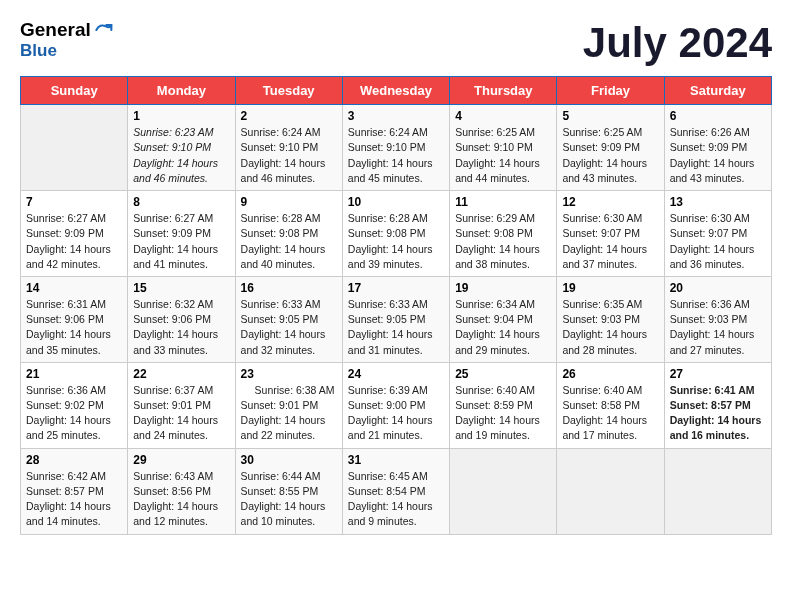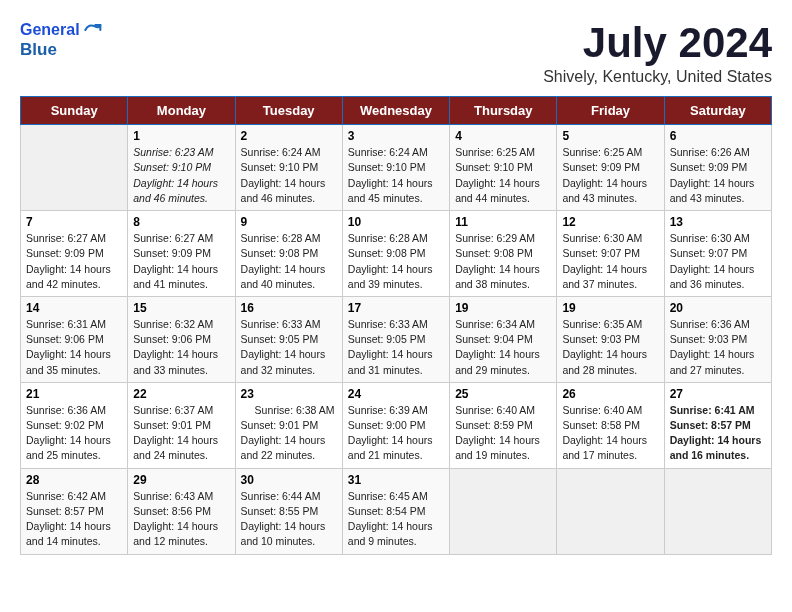--- a/index.html
+++ b/index.html
@@ -14,22 +14,22 @@
       display: flex;
       justify-content: space-between;
       align-items: flex-start;
       margin-bottom: 10px;
     }
     .logo {
       display: flex;
       align-items: center;
     }
     .logo-text-general {
-      font-size: 16px;
-      color: #1d4ed8;
+      font-size: 19px;
+      color: #000000;
       font-weight: bold;
       line-height: 1.1;
     }
     .logo-text-blue {
       font-size: 17px;
       color: #1a5fa8;
       font-weight: bold;
     }
     .logo-icon {
       width: 20px;
@@ -49,21 +49,21 @@
       font-size: 16px;
       color: #333;
       margin-top: 2px;
     }
     table {
       width: 100%;
       border-collapse: collapse;
       font-size: 11px;
     }
     thead tr th {
-      background-color: #7f1d1d;
+      background-color: #ef4444;
       color: #fff;
       padding: 6px 0;
       text-align: center;
       font-size: 13px;
       font-weight: bold;
       border: 1px solid #1a6abf;
     }
     tbody tr td {
       border: 1px solid #ccc;
       padding: 4px 5px;
@@ -104,21 +104,20 @@
         <svg class="logo-icon" viewBox="0 0 24 24" fill="none">
           <path d="M4 12 Q8 4 16 8 Q20 10 22 6" stroke="#1a6abf" stroke-width="2.5" fill="none" stroke-linecap="round"></path>
           <path d="M16 6 L22 6 L22 12" stroke="#1a6abf" stroke-width="2.5" fill="none" stroke-linecap="round" stroke-linejoin="round"></path>
         </svg>
       </div>
       <div class="logo-text-blue">Blue</div>
     </div>
   </div>
   <div class="title-area">
     <div class="month-title">July 2024</div>
-    <div class="location-title">Shively, Kentucky, United States</div>
   </div>
 </div>
 
 <table>
   <thead>
     <tr>
     <th>Sunday</th>
         <th>Monday</th>
         <th>Tuesday</th>
         <th>Wednesday</th>

